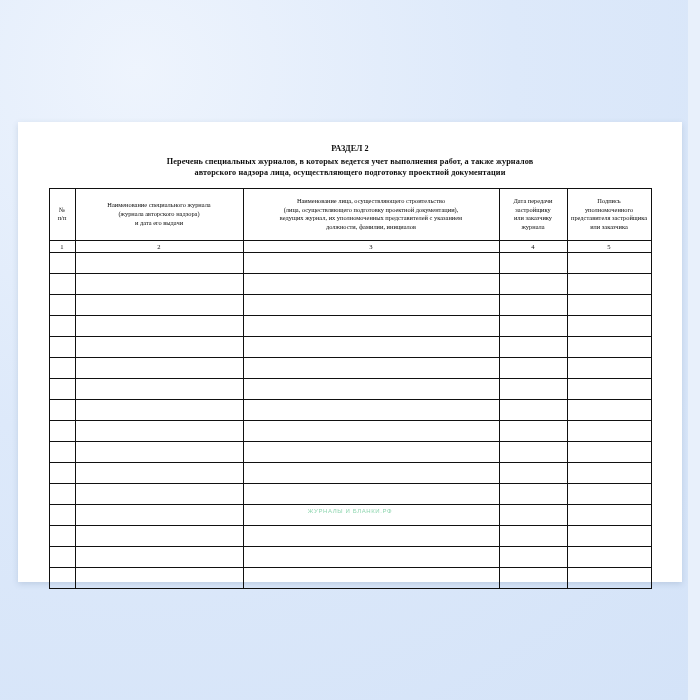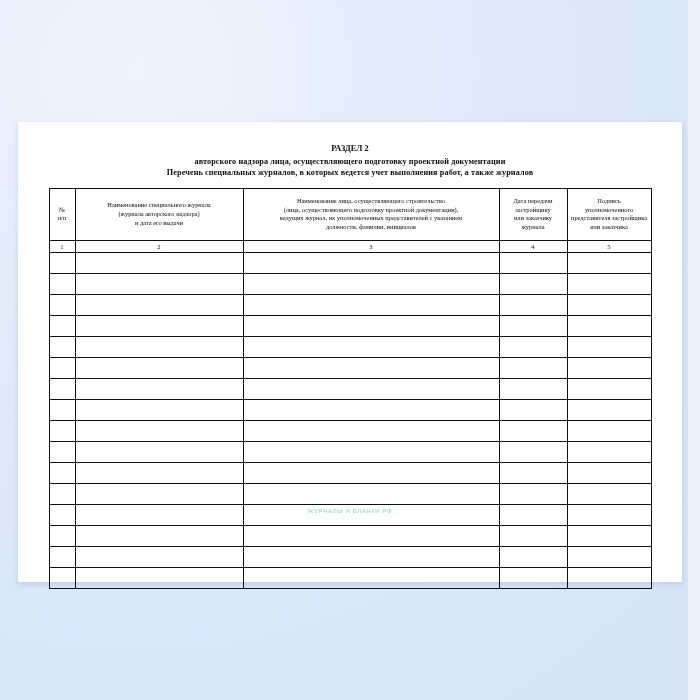--- a/index.html
+++ b/index.html
@@ -115,22 +115,22 @@
 <body>
 
 <div class="stage">
   <div class="bg"></div>
   <div class="page-shadow"></div>
 
   <div class="page">
 
     <div class="doc-title">
       <span class="section">РАЗДЕЛ 2</span>
+      <span class="sub-line">Перечень специальных журналов, в которых ведется учет выполнения работ, а также журналов</span>
       <span class="sub-line">авторского надзора лица, осуществляющего подготовку проектной документации</span>
-      <span class="sub-line">Перечень специальных журналов, в которых ведется учет выполнения работ, а также журналов</span>
     </div>
 
     <table class="reg">
       <colgroup>
         <col class="col1">
           <col class="col2">
           <col class="col3">
           <col class="col4">
           <col class="col5">
       </colgroup>

